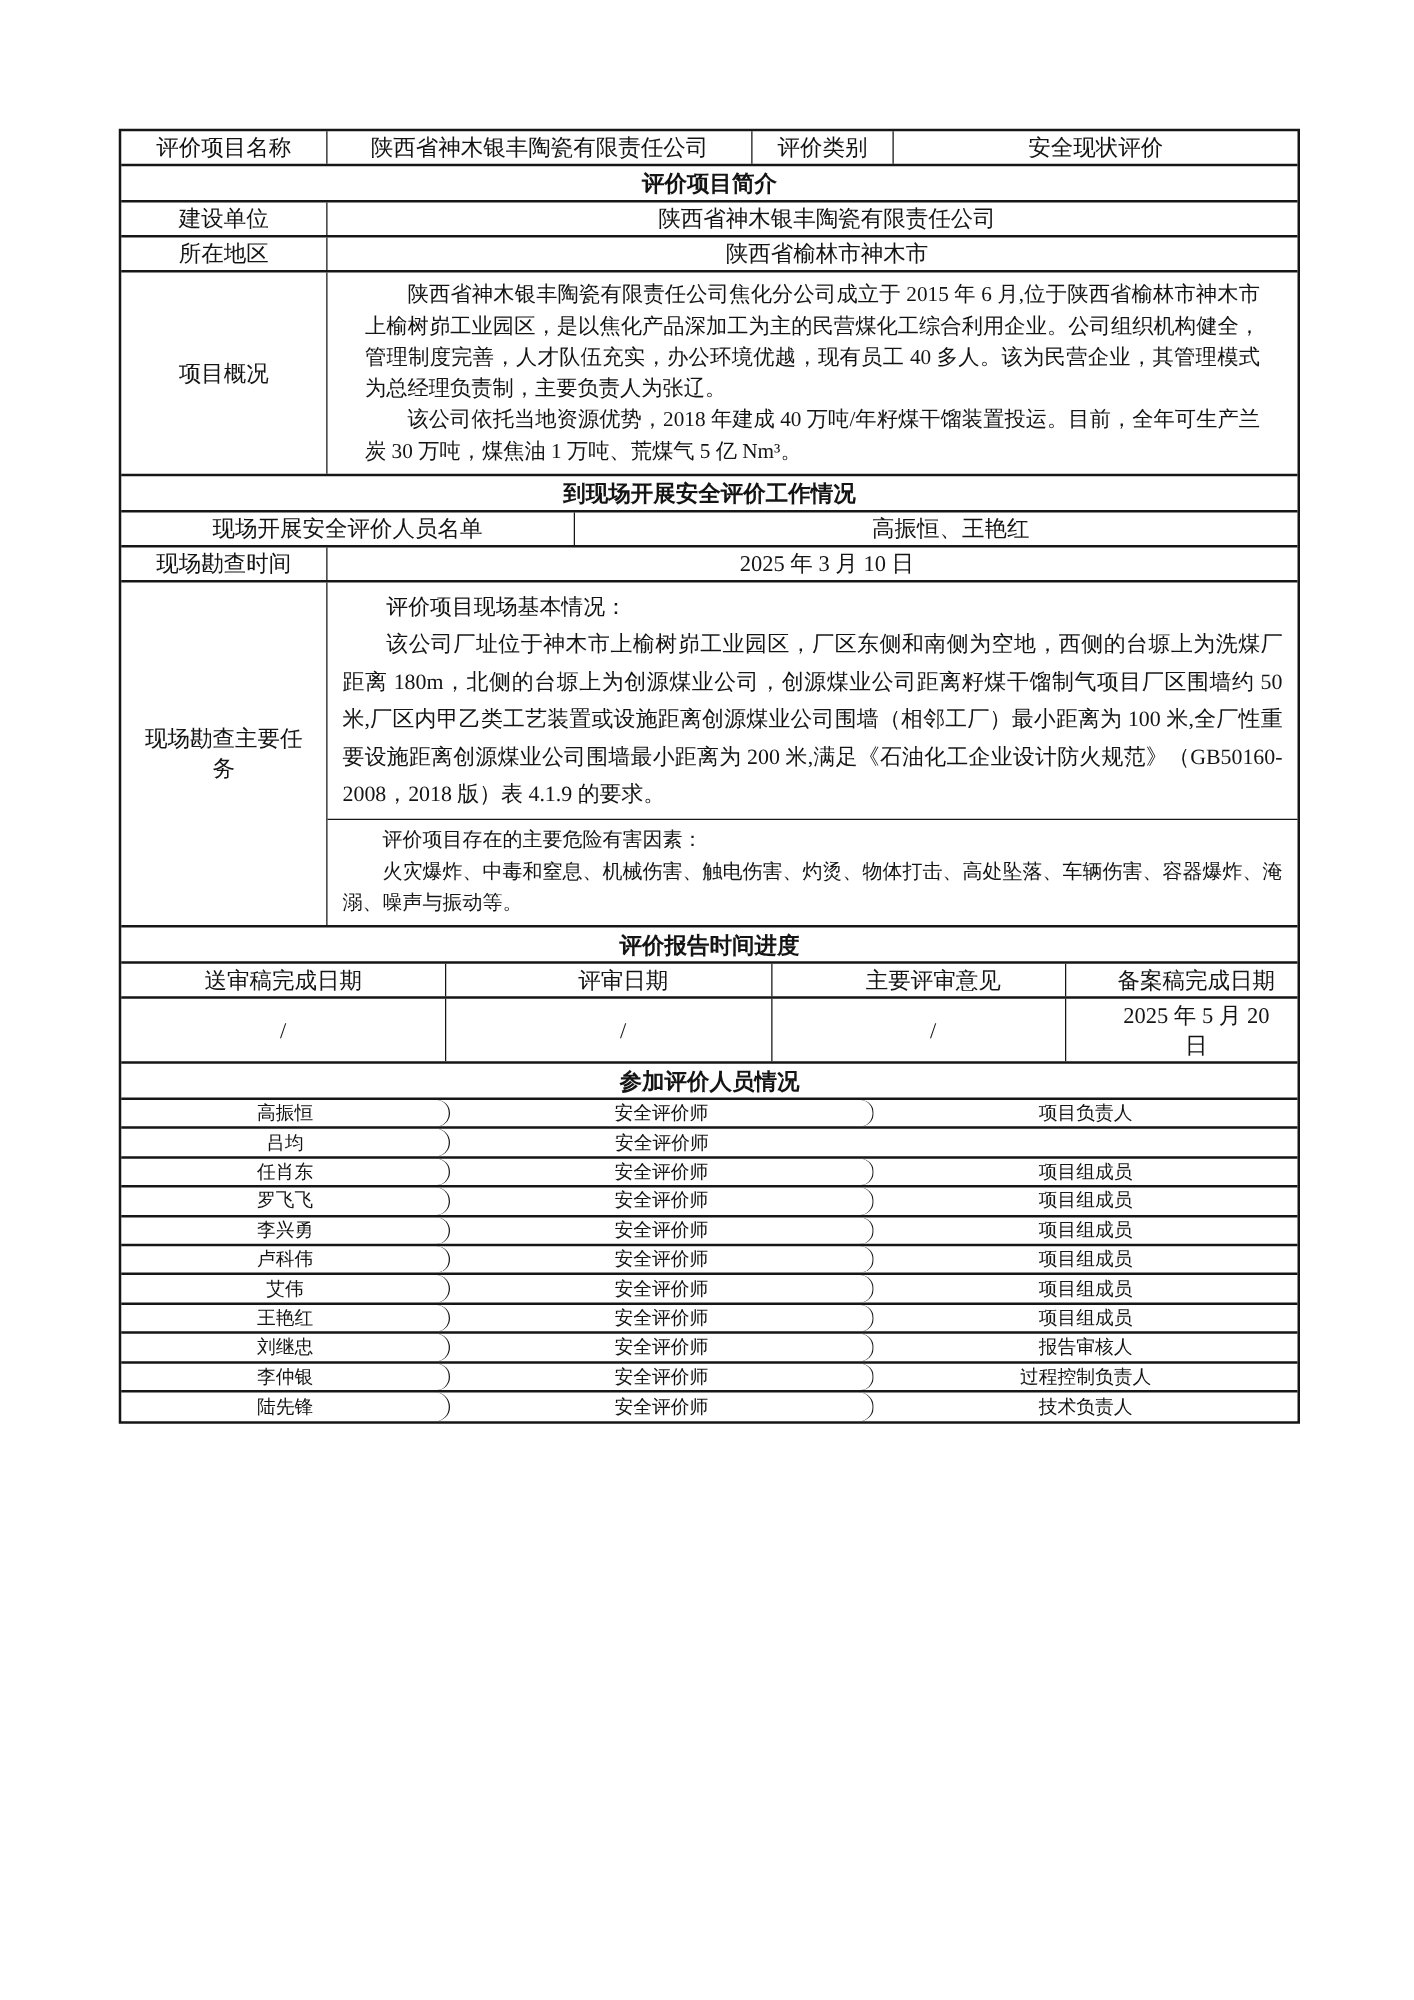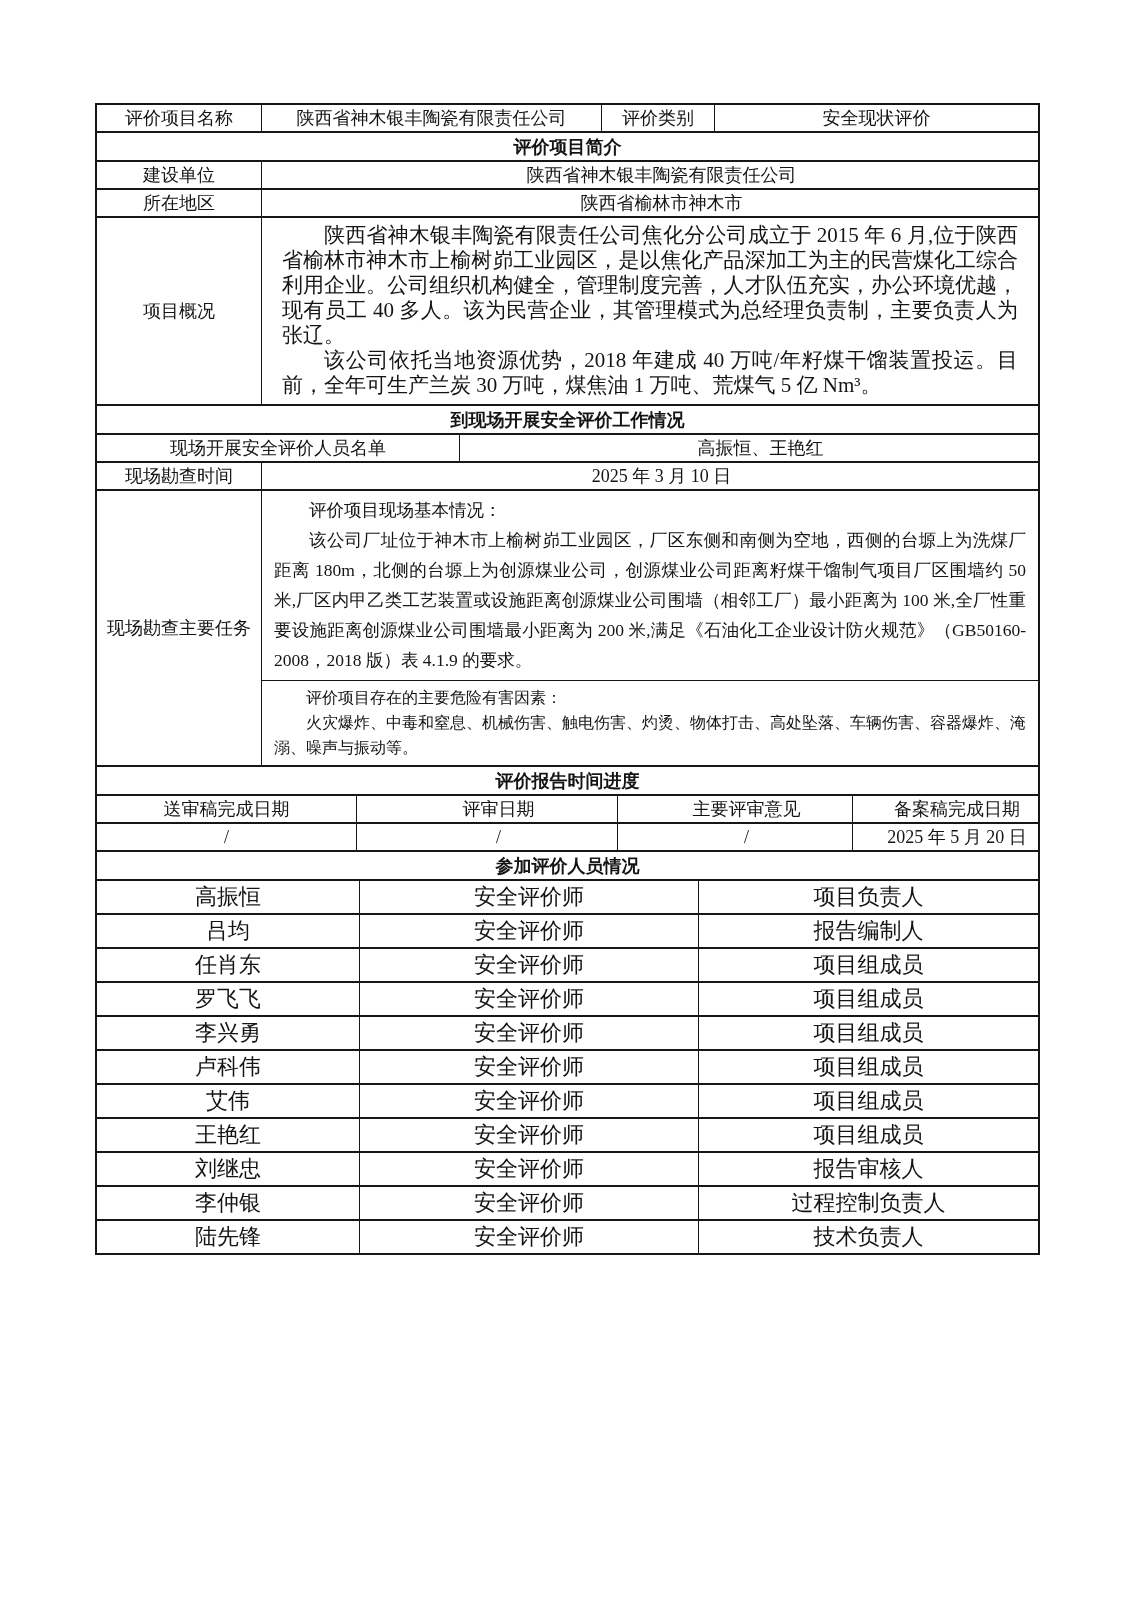--- a/index.html
+++ b/index.html
@@ -11,52 +11,52 @@
   }
   .doc-table{
     position:absolute;left:95px;top:103px;width:945px;
     border:2px solid #161616;background:#fff;box-sizing:border-box;
   }
   .trow{display:flex;border-bottom:2px solid #161616;box-sizing:border-box;align-items:stretch;}
   .trow:last-child{border-bottom:none;}
   .cell{
     box-sizing:border-box;border-right:1px solid #161616;
     display:flex;align-items:center;justify-content:center;
-    font-size:18px;padding:1px 8px;text-align:center;
+    font-size:18px;padding:1px 18px;text-align:center;
   }
   .cell:last-child{border-right:none;}
   .cell.left-text{justify-content:flex-start;text-align:left;}
   .bold{font-weight:bold;}
   .section-title{min-height:27px;}
   .grow{flex:1 1 auto;}
   
   .w-label{width:165px;flex:0 0 165px;}
   .w-name{width:340px;flex:0 0 340px;}
   .w-type{width:113px;flex:0 0 113px;}
   .w-staffl{width:363px;flex:0 0 363px;}
   .w-s1{width:260px;flex:0 0 260px;}
   .w-s2{width:238px;flex:0 0 238px;}
   .w-s3{width:212px;flex:0 0 212px;}
   .w-p1{width:263px;flex:0 0 263px;}
   .w-p2{width:339px;flex:0 0 339px;}
   .textblock{
     display:block;text-align:justify;padding:4px 12px 5px 12px;
   }
-  .textblock p{margin:0;text-indent:2em;line-height:25px;font-size:21px;}
+  .textblock p{margin:0;text-indent:2em;line-height:25px;font-size:17px;}
   .taskblock p{margin:0;line-height:30px;font-size:17.5px;}
   .taskblock p.indent{text-indent:2em;}
   .taskblock2 p{margin:0;line-height:25px;font-size:16px;}
   .taskblock2 p.indent{text-indent:2em;}
   .vstack{display:flex;flex-direction:column;flex:1 1 auto;}
   .substack-divider{border-top:1px solid #161616;}
   .r28{min-height:28px;}
   .r24{min-height:24px;gap:23px;}
   .r26{min-height:26px;}
   .prow{min-height:23.4px;}
-  .prow .cell{font-size:22px;}
+  .prow .cell{font-size:15px;border-radius:13px;}
 </style>
 </head>
 <body>
 
 <div class="doc-table">
 
   <div class="trow r28">
     <div class="cell w-label">评价项目名称</div>
     <div class="cell w-name">陕西省神木银丰陶瓷有限责任公司</div>
     <div class="cell w-type">评价类别</div>
@@ -142,21 +142,20 @@
   </div>
 
   <div class="trow prow">
     <div class="cell w-p1">高振恒</div>
     <div class="cell w-p2">安全评价师</div>
     <div class="cell grow">项目负责人</div>
   </div>
   <div class="trow prow">
     <div class="cell w-p1">吕均</div>
     <div class="cell w-p2">安全评价师</div>
-    <div class="cell grow">报告编制人</div>
   </div>
   <div class="trow prow">
     <div class="cell w-p1">任肖东</div>
     <div class="cell w-p2">安全评价师</div>
     <div class="cell grow">项目组成员</div>
   </div>
   <div class="trow prow">
     <div class="cell w-p1">罗飞飞</div>
     <div class="cell w-p2">安全评价师</div>
     <div class="cell grow">项目组成员</div>

